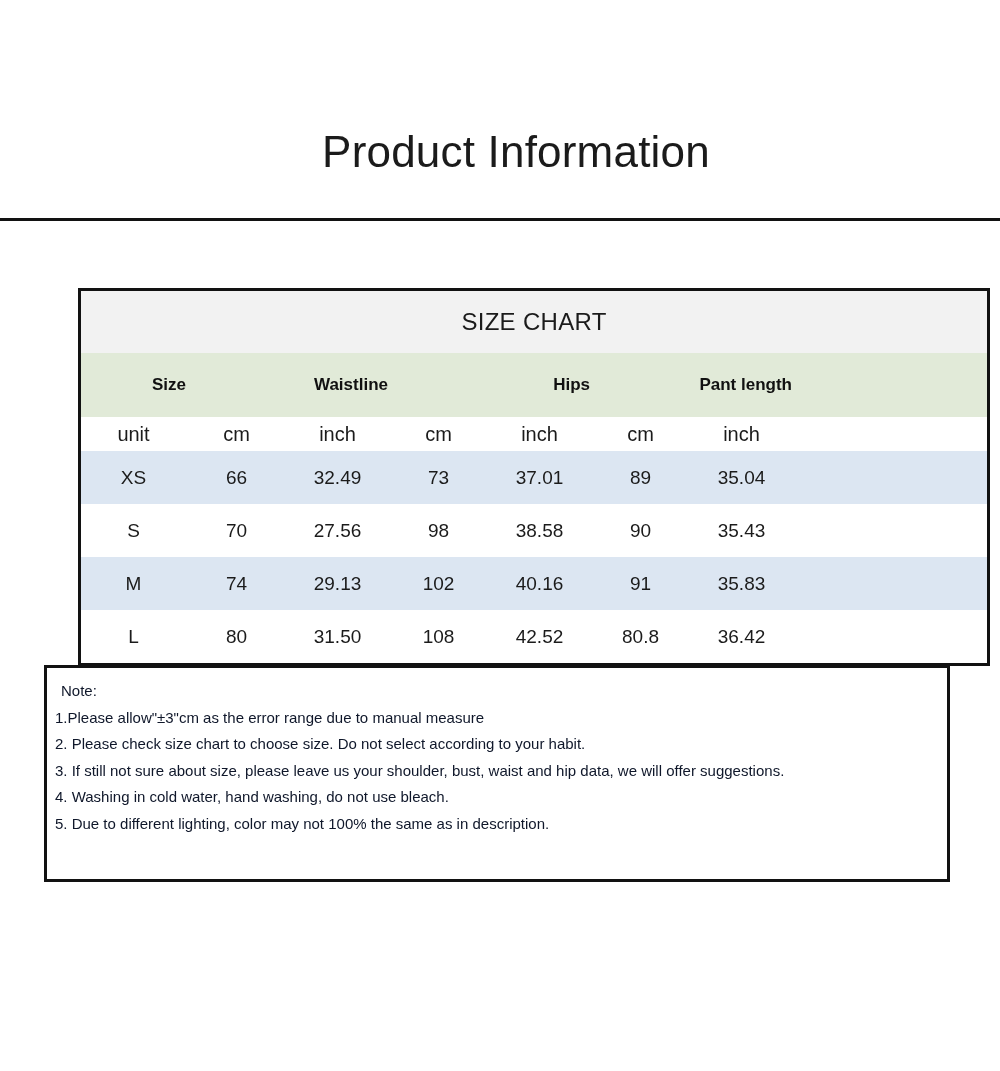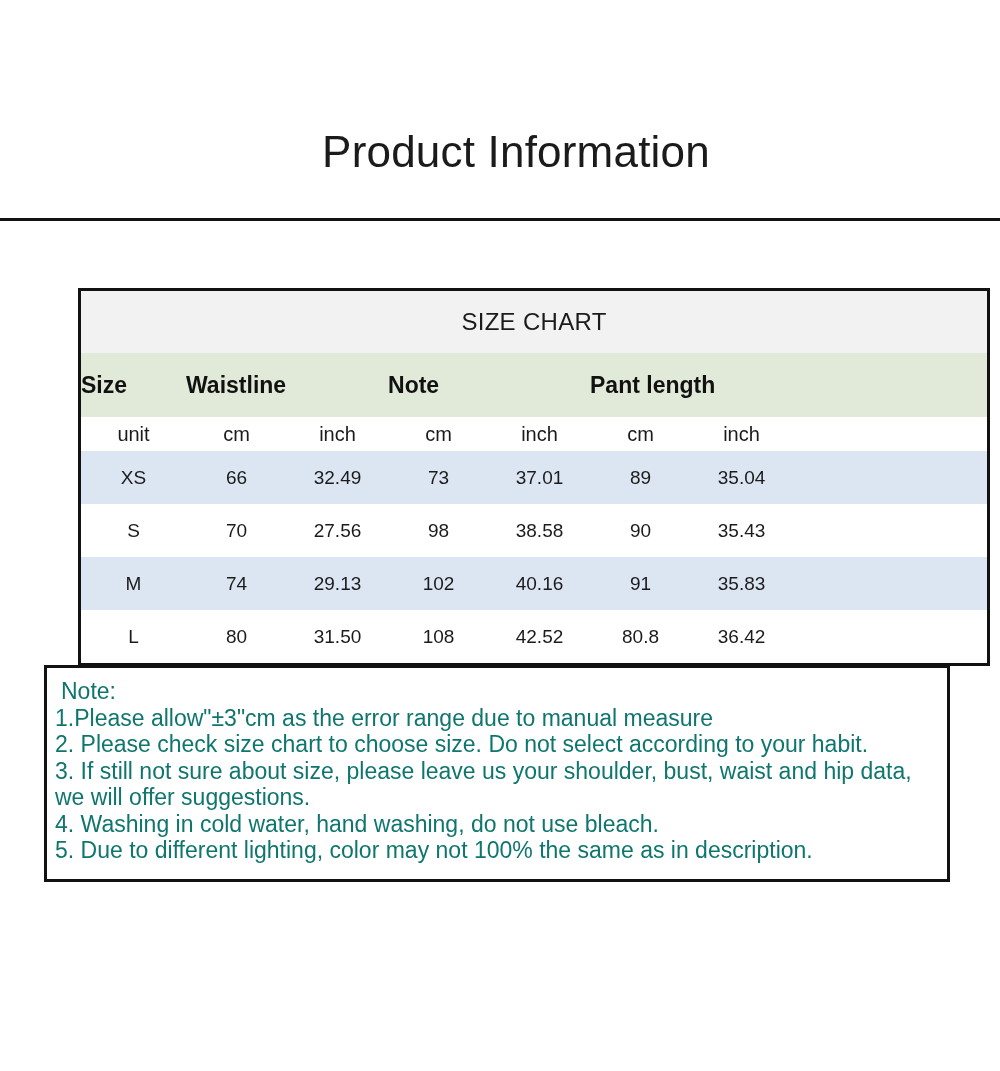--- a/index.html
+++ b/index.html
@@ -76,24 +76,24 @@
   table.size-table col.c-b-in   { width: 101px; }
   table.size-table col.c-c-cm   { width: 101px; }
   table.size-table col.c-c-in   { width: 101px; }
   table.size-table col.c-pad    { width: 195px; }
 
   tr.group-head {
     background: #e1ead8;
     height: 64px;
   }
   tr.group-head th {
-    font-size: 23px;
+    font-size: 17px;
     font-weight: 700;
     color: #111111;
-    text-align: left;
+    text-align: right;
     padding: 0;
     vertical-align: middle;
   }
 
   tr.unit-row {
     background: #ffffff;
     height: 34px;
   }
   tr.unit-row td {
     font-size: 20px;
@@ -125,23 +125,23 @@
     top: 665px;
     width: 906px;
     height: 217px;
     border: 3px solid #121212;
     border-top-width: 3px;
     box-sizing: border-box;
     background: #ffffff;
     padding: 10px 8px 0 8px;
   }
   .note-line {
-    font-size: 23px;
+    font-size: 15px;
     line-height: 26.5px;
-    color: #0f766e;
+    color: #0f172a;
     white-space: pre-wrap;
   }
   .note-line.first { padding-left: 6px; }
 </style>
 </head>
 <body>
 
 <div class="page-title">Product Information</div>
 <div class="title-rule"></div>
 
@@ -159,21 +159,21 @@
         <col class="c-b-cm">
       <col class="c-b-in">
         <col class="c-c-cm">
         <col class="c-c-in">
         <col class="c-pad">
     </colgroup>
     <thead>
       <tr class="group-head">
         <th>Size</th>
         <th colspan="2">Waistline</th>
-        <th colspan="2">Note</th>
+        <th colspan="2">Hips</th>
         <th colspan="2">Pant length</th>
         <th></th>
       </tr>
       <tr class="unit-row">
         <td>unit</td>
         <td>cm</td>
         <td>inch</td>
         <td>cm</td>
         <td>inch</td>
         <td>cm</td>

